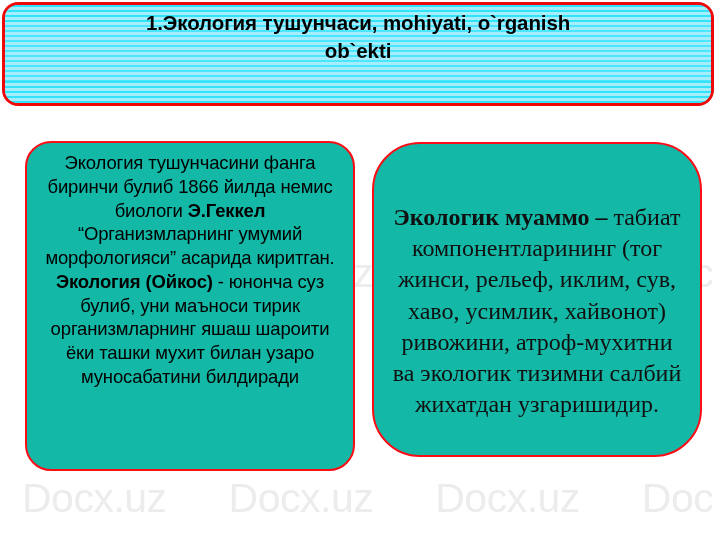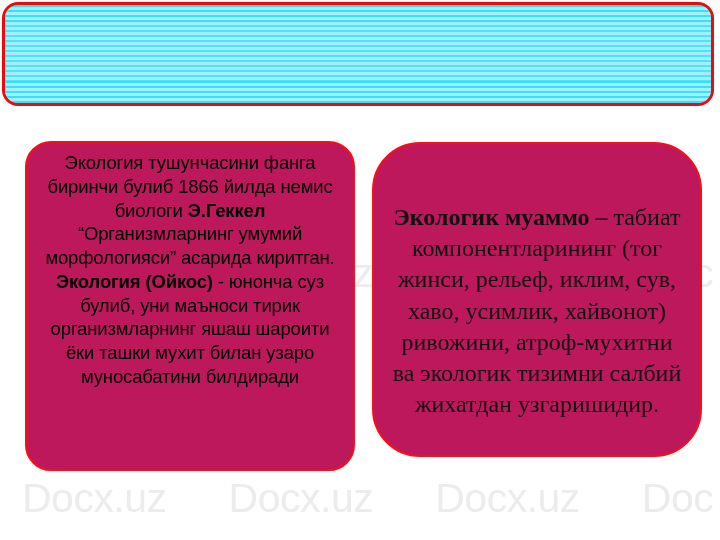--- a/index.html
+++ b/index.html
@@ -90,21 +90,21 @@
     color: #000000;
     line-height: 1.35;
     z-index: 3;
     letter-spacing: -0.1px;
   }
 
   
   .content-box {
     position: absolute;
     box-sizing: border-box;
-    background: #be185d;
+    background: #14b8a6;
     border: 2px solid #fb0d16;
     z-index: 10;
   }
 
   #left-box {
     left: 25px;
     top: 141px;
     width: 330px;
     height: 330px;
     border-radius: 26px;
@@ -141,20 +141,24 @@
     color: #101010;
   }
   #right-text b { font-weight: bold; }
 </style>
 </head>
 <body>
 
 <div id="title-box">
   <div class="stripe-top"></div>
   <div class="stripe-bottom"></div>
+  <div id="title-text">
+    <span>1.Экология тушунчаси, mohiyati, o`rganish</span><br>
+    <span>ob`ekti</span>
+  </div>
 </div>
 
 <div id="watermark-layer">
   <div class="wm-row" style="top:35px">
     <span class="wm-text">Docx.uz</span>
     <span class="wm-text">Docx.uz</span>
     <span class="wm-text">Docx.uz</span>
     <span class="wm-text">Doc</span>
   </div>
   <div class="wm-row" style="top:250px">

